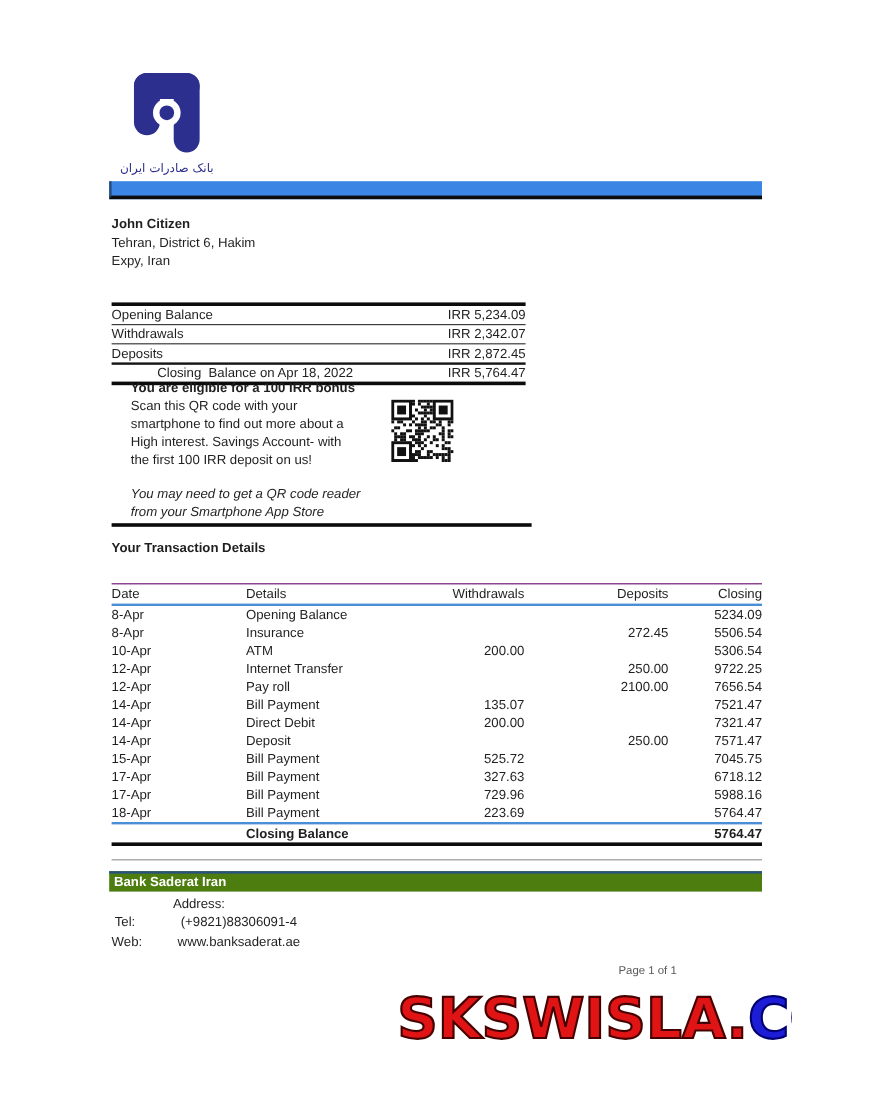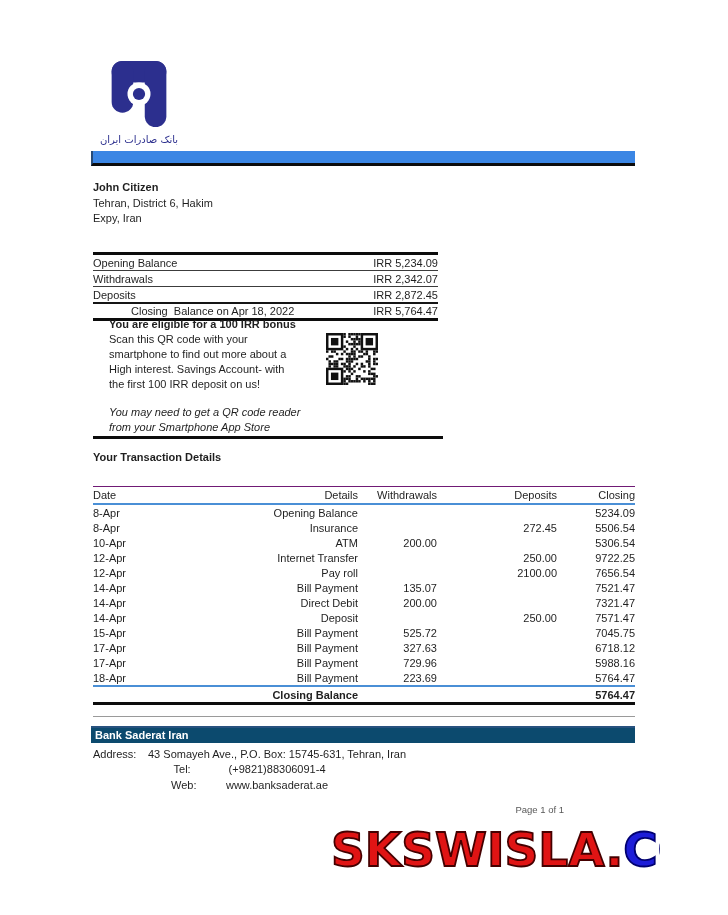--- a/index.html
+++ b/index.html
@@ -35,28 +35,28 @@
   .promo-bottom{left:93px;top:436px;width:350px;height:3px;background:#0c0c0c;}
 
   
   .txn-title{left:93px;top:451px;font-weight:bold;}
   .txn-table{left:93px;top:486px;width:542px;border-top:1px solid #701a75;}
   .txn-header{display:flex;height:16px;align-items:center;border-bottom:2px solid #4a8fd6;}
   .trow{display:flex;height:15px;align-items:center;}
   .txn-closing{display:flex;height:15px;align-items:center;border-top:2px solid #4a8fd6;
                border-bottom:3px solid #0c0c0c;font-weight:bold;}
   .c1{width:107px;}
-  .c2{width:158px;padding-left:5px;box-sizing:border-box;text-align:right;}
+  .c2{width:158px;padding-left:5px;box-sizing:border-box;}
   .c3{width:79px;text-align:right;}
   .c4{width:120px;text-align:right;}
   .c5{width:78px;text-align:right;}
 
   
   .footer-line{left:93px;top:716px;width:542px;height:1px;background:#9a9a9a;}
-  .footer-bar{left:91px;top:726px;width:544px;height:17px;background:#0c4a6e;
+  .footer-bar{left:91px;top:726px;width:544px;height:17px;background:#4d7c0f;
               border-top:2px solid #28527f;box-sizing:border-box;color:#ffffff;font-weight:bold;
               padding:1px 0 0 4px;line-height:13px;}
   .footer-rows{left:93px;top:747px;line-height:15.3px;}
   .frow{display:flex;justify-content:center;}
   .flabel{width:55px;}
 
   .page-num{right:96px;top:804px;font-size:9.5px;color:#595959;}
 
   
   .watermark{left:331px;top:826px;font-family:"DejaVu Sans",sans-serif;font-weight:bold;
@@ -377,21 +377,20 @@
     </div>
   </div>
 
   <div class="abs footer-line"></div>
   <div class="abs footer-bar">
     <span>Bank Saderat Iran</span>
   </div>
   <div class="abs footer-rows">
     <div class="frow">
       <span class="flabel">Address:</span>
-      <span class="fvalue">43 Somayeh Ave., P.O. Box: 15745-631, Tehran, Iran</span>
     </div>
     <div class="frow">
       <span class="flabel">Tel:</span>
       <span class="fvalue">(+9821)88306091-4</span>
     </div>
     <div class="frow">
       <span class="flabel">Web:</span>
       <span class="fvalue">www.banksaderat.ae</span>
     </div>
   </div>

